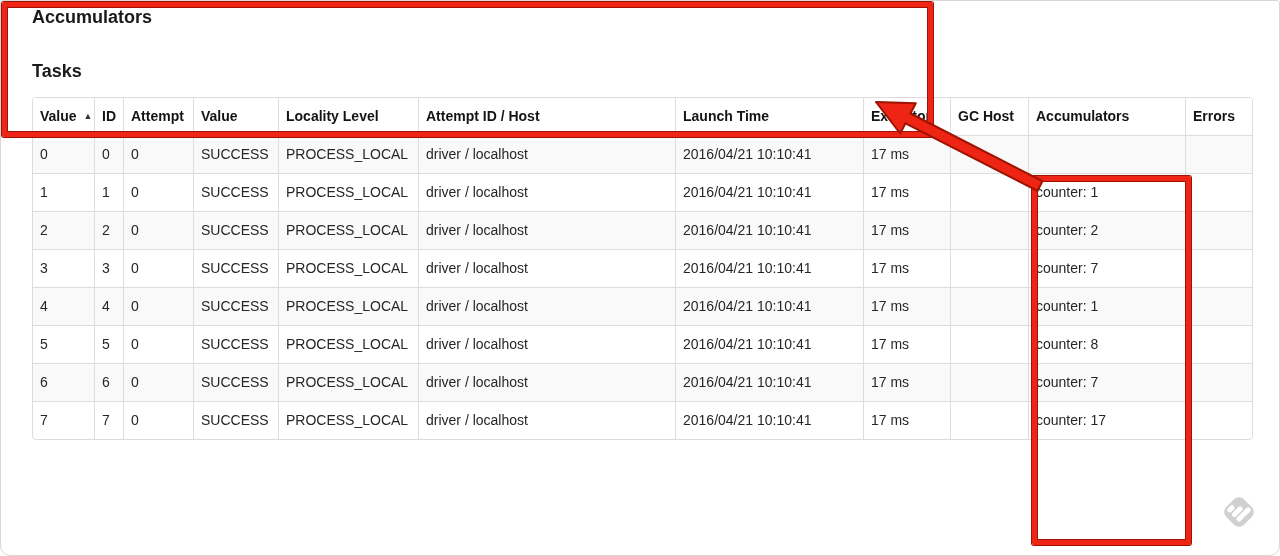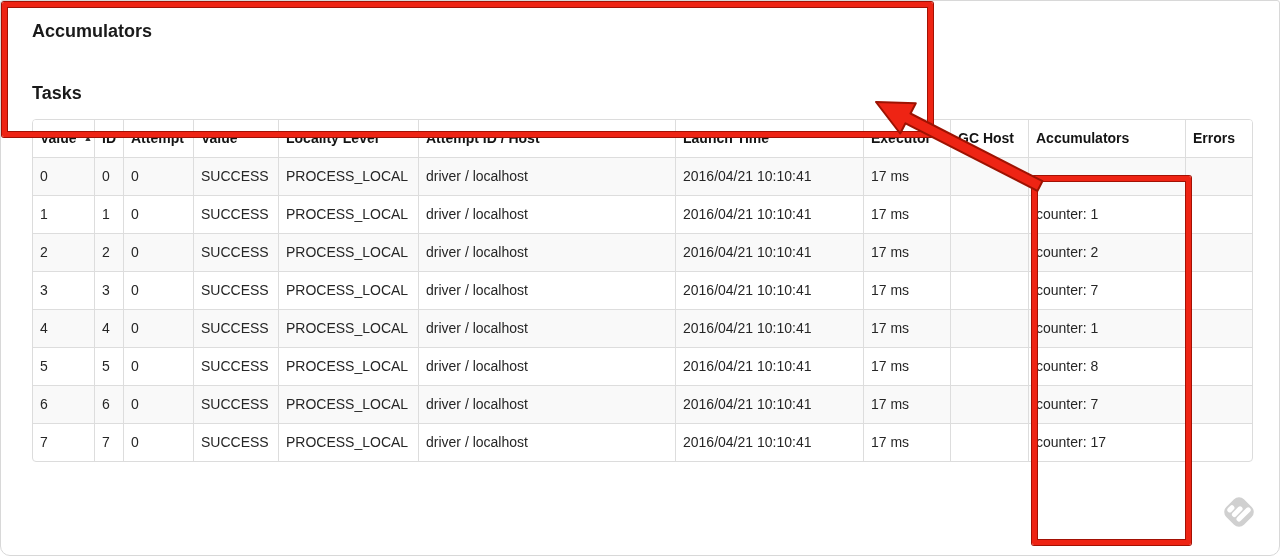--- a/index.html
+++ b/index.html
@@ -5,27 +5,27 @@
   * { box-sizing: border-box; }
   html, body { margin: 0; padding: 0; }
   body {
     width: 1280px; height: 556px;
     background: #ffffff;
     font-family: "Liberation Sans", sans-serif;
     color: #262626;
     overflow: hidden;
     position: relative;
   }
-  .content { position: absolute; left: 32px; top: 20px; width: 1221px; }
+  .content { position: absolute; left: 32px; top: 6px; width: 1221px; }
   .section-heading {
     margin: 0 0 17px 0;
     font-size: 18px; line-height: 22px;
     font-weight: bold; color: #1a1a1a;
   }
-  .tasks-heading { margin-top: 40px; margin-bottom: 15px; }
+  .tasks-heading { margin-top: 32px; margin-bottom: 15px; }
   .tbl-wrap {
     border: 1px solid #dcdcdc;
     border-radius: 4px;
     background: #fff;
     overflow: hidden;
   }
   table { width: 100%; border-collapse: separate; border-spacing: 0; table-layout: fixed; }
   th, td {
     padding: 8px 5px 8px 7px;
     font-size: 14px; line-height: 21px;

